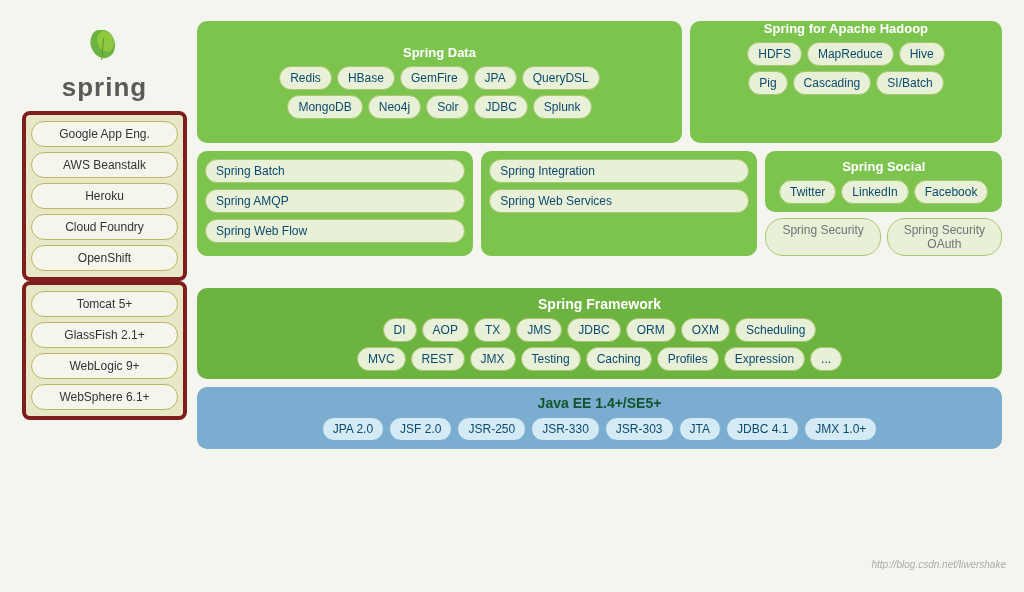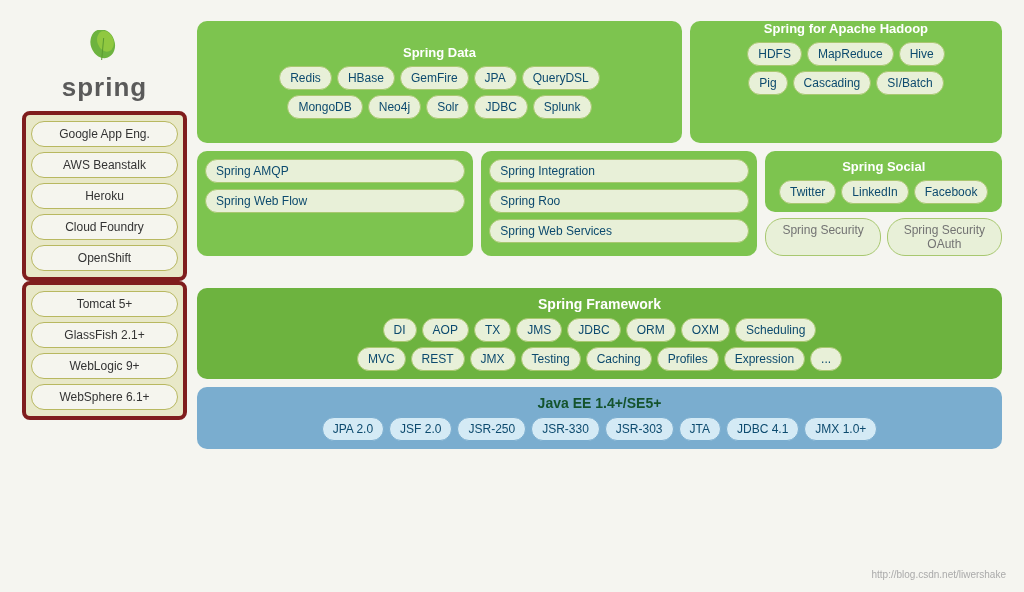--- a/index.html
+++ b/index.html
@@ -182,24 +182,25 @@
     }
     .javaee-title {
       text-align: center;
       color: #14532d;
       font-weight: bold;
       font-size: 14px;
       margin-bottom: 6px;
     }
     .watermark {
       position: absolute;
-      bottom: 12px;
+      bottom: 22px;
       right: 18px;
       font-size: 10px;
       color: #aaa;
+      font-style: italic;
     }
   </style>
 </head>
 <body>
 
 <div class="main-container">
 
   <div class="left-col">
 
     <div class="spring-logo">
@@ -259,26 +260,26 @@
         <div class="pills-row" style="margin-top:5px" id="h-row2">
             <div class="pill">Pig</div>
             <div class="pill">Cascading</div>
             <div class="pill">SI/Batch</div>
           </div>
       </div>
     </div>
 
     <div class="mid-section">
       <div class="mid-left" id="mid-left">
+          <div class="pill">Spring Batch</div>
           <div class="pill">Spring AMQP</div>
           <div class="pill">Spring Web Flow</div>
         </div>
       <div class="mid-center" id="mid-center">
           <div class="pill">Spring Integration</div>
-          <div class="pill">Spring Roo</div>
           <div class="pill">Spring Web Services</div>
         </div>
       <div class="mid-right">
         <div class="social-box">
           <div class="sub-section-title">Spring Social</div>
           <div class="pills-row" id="social-pills">
               <div class="pill">Twitter</div>
               <div class="pill">LinkedIn</div>
               <div class="pill">Facebook</div>
             </div>

